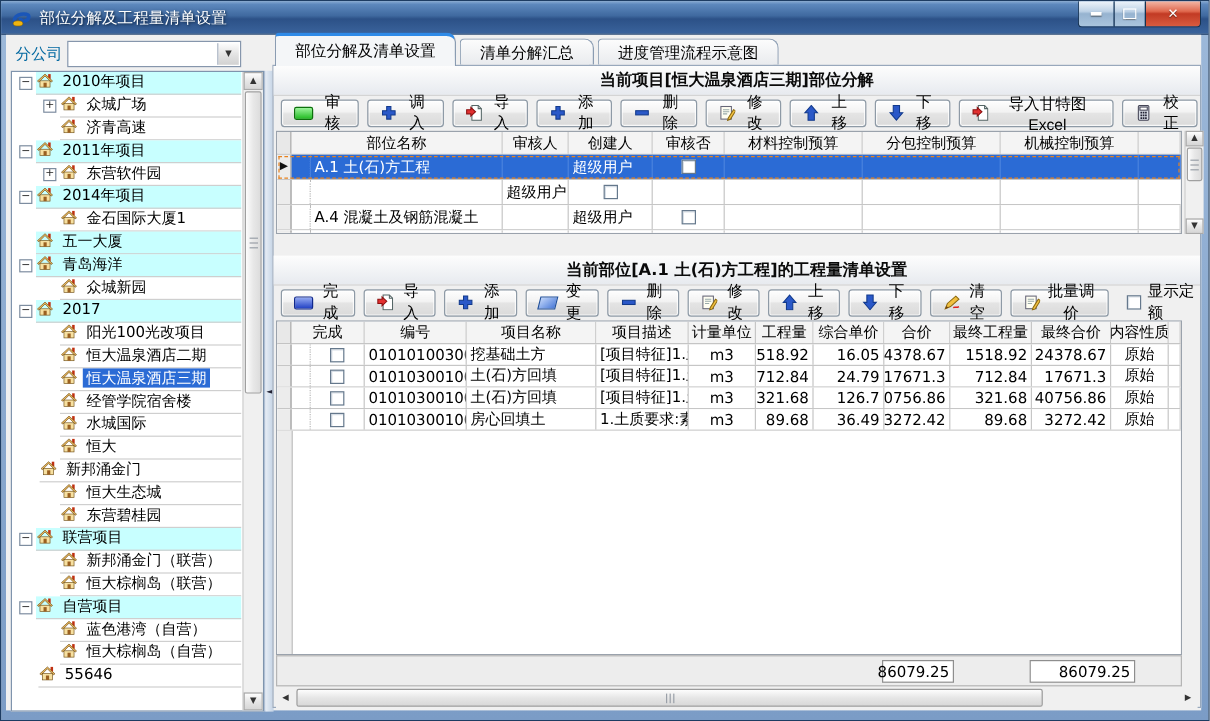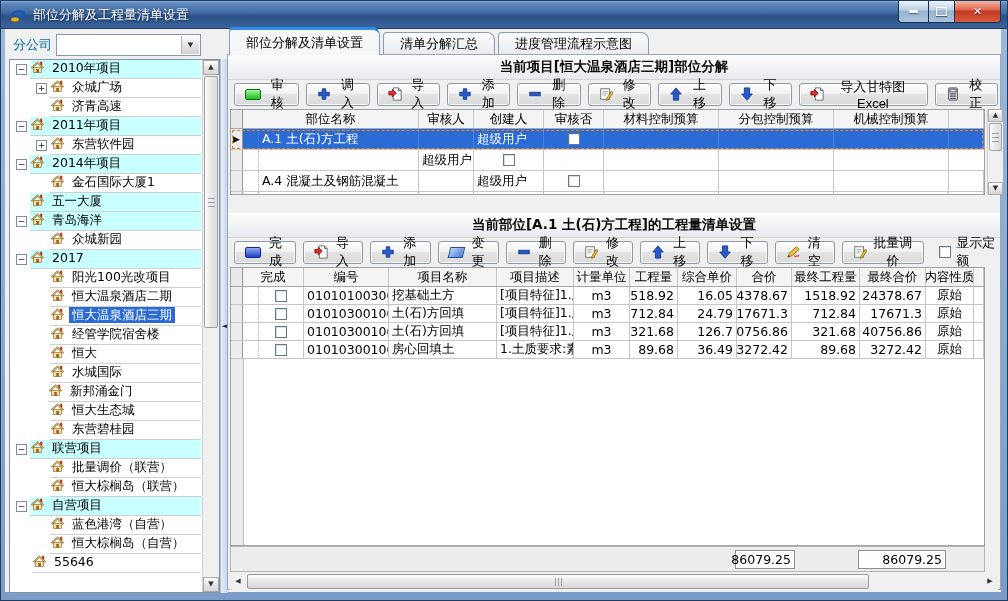--- a/index.html
+++ b/index.html
@@ -368,35 +368,35 @@
             </span>
           </div>
           <div class="trow" style="padding-left: 26px;">
             <span class="expspacer"></span>
             <span class="band">
               <span class="ic">
                 <svg class="house" viewBox="0 0 16 16">
                   <use href="#ic-house"></use>
                 </svg>
               </span>
+              <span class="tlabel">水城国际</span>
+            </span>
+          </div>
+          <div class="trow" style="padding-left: 26px;">
+            <span class="expspacer"></span>
+            <span class="band">
+              <span class="ic">
+                <svg class="house" viewBox="0 0 16 16">
+                  <use href="#ic-house"></use>
+                </svg>
+              </span>
               <span class="tlabel">恒大</span>
             </span>
           </div>
-          <div class="trow" style="padding-left: 26px;">
-            <span class="expspacer"></span>
-            <span class="band">
-              <span class="ic">
-                <svg class="house" viewBox="0 0 16 16">
-                  <use href="#ic-house"></use>
-                </svg>
-              </span>
-              <span class="tlabel">水城国际</span>
-            </span>
-          </div>
-          <div class="trow" style="padding-left: 24px;">
+          <div class="trow" style="padding-left: 9px;">
             <span class="expspacer"></span>
             <span class="band">
               <span class="ic">
                 <svg class="house" viewBox="0 0 16 16">
                   <use href="#ic-house"></use>
                 </svg>
               </span>
               <span class="tlabel">新邦涌金门</span>
             </span>
           </div>
@@ -434,21 +434,21 @@
             </span>
           </div>
           <div class="trow" style="padding-left: 26px;">
             <span class="expspacer"></span>
             <span class="band">
               <span class="ic">
                 <svg class="house" viewBox="0 0 16 16">
                   <use href="#ic-house"></use>
                 </svg>
               </span>
-              <span class="tlabel">批量调价（联营）</span>
+              <span class="tlabel">新邦涌金门（联营）</span>
             </span>
           </div>
           <div class="trow" style="padding-left: 26px;">
             <span class="expspacer"></span>
             <span class="band">
               <span class="ic">
                 <svg class="house" viewBox="0 0 16 16">
                   <use href="#ic-house"></use>
                 </svg>
               </span>

